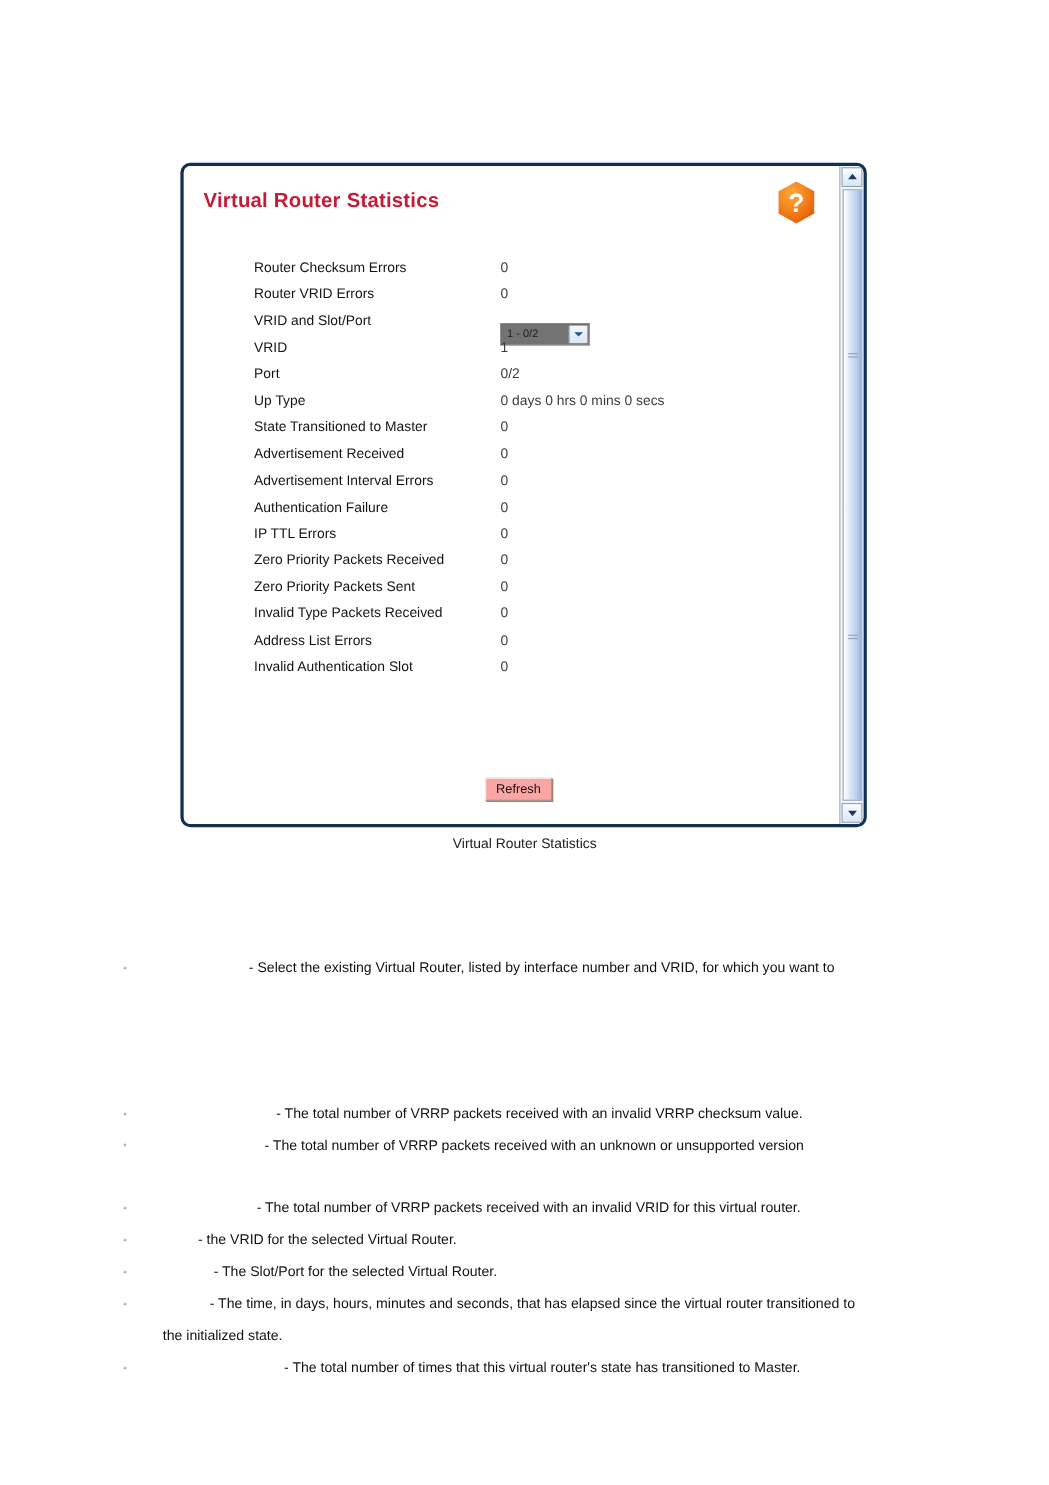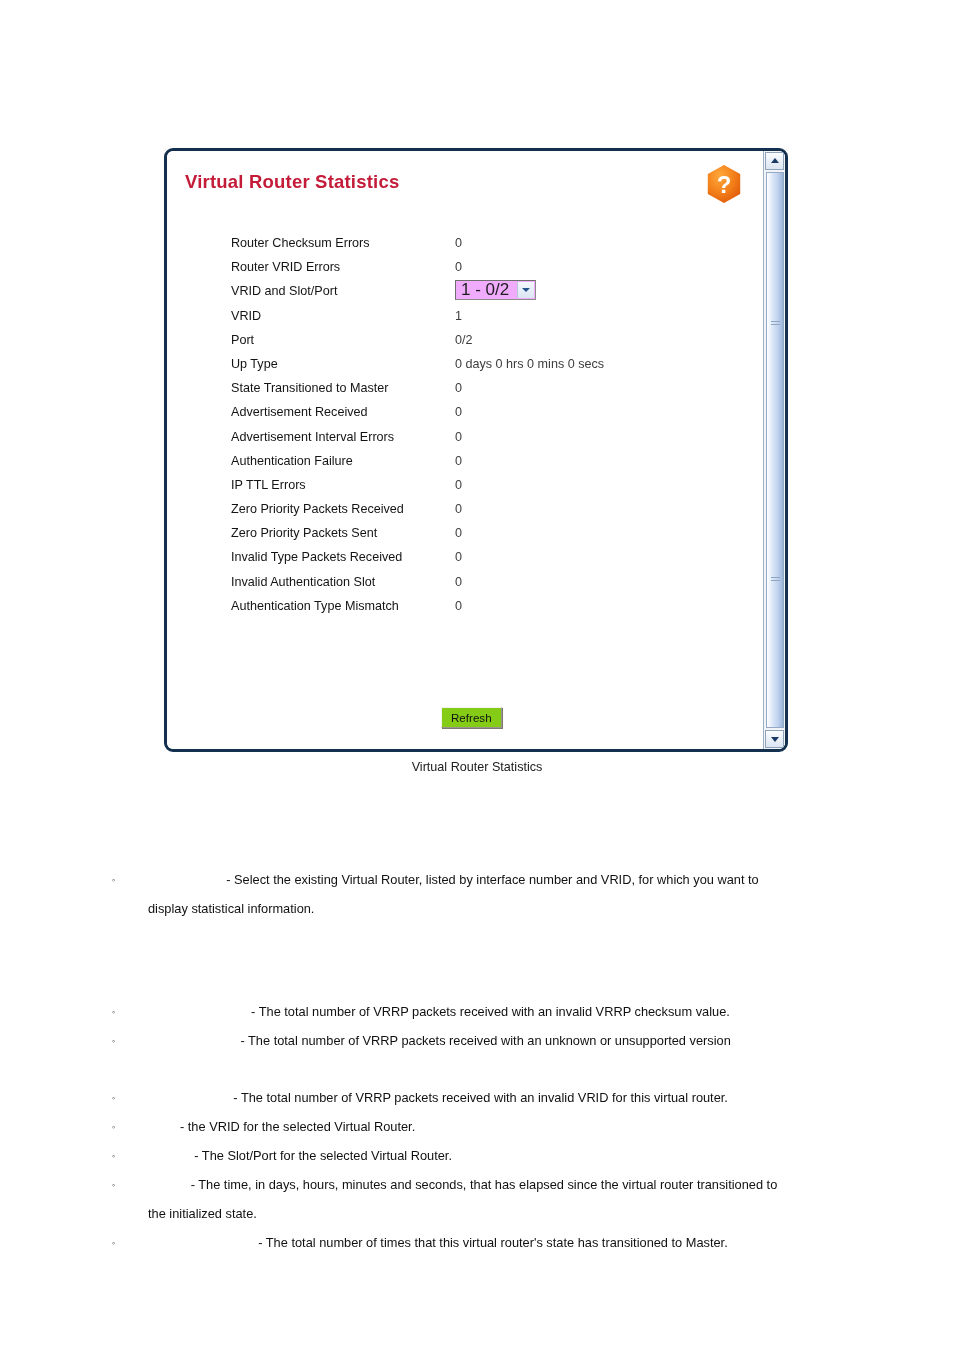--- a/index.html
+++ b/index.html
@@ -90,30 +90,30 @@
     font-weight: normal;
     color: #3d3d3d;
     vertical-align: top;
   }
 
   
   .vrid-select-row { height: 24.2px; }
   .sel-box {
     display: inline-block;
     position: relative;
-    top: 1px;
+    top: 15px;
     height: 18px;
     line-height: 18px;
     min-width: 54px;
     padding: 0 20px 0 5px;
     border: 1px solid #8d8d8d;
     border-top-color: #6f6f6f;
     border-left-color: #6f6f6f;
-    background: #f0abfc;
-    font-size: 17px;
+    background: #737373;
+    font-size: 10px;
     color: #1d1d1d;
     box-sizing: content-box;
     cursor: pointer;
     vertical-align: top;
   }
   .sel-arrow {
     position: absolute;
     right: 1px;
     top: 1px;
     width: 16px;
@@ -134,21 +134,21 @@
 
   
   #refresh-btn {
     position: absolute;
     left: 274px;
     top: 556px;
     padding: 3px 9px;
     font-family: "Liberation Sans", sans-serif;
     font-size: 11.6px;
     color: #111111;
-    background: #84cc16;
+    background: #fca5a5;
     border: 1px solid #9b968c;
     border-top-color: #f4f2ec;
     border-left-color: #f4f2ec;
     box-shadow: 1px 1px 0 #7e7a71;
     cursor: pointer;
     line-height: 13px;
   }
 
   
   #scrollbar {
@@ -273,22 +273,22 @@
           <div class="stat-row"><span class="stat-label">Port</span><span class="stat-value">0/2</span></div>
           <div class="stat-row"><span class="stat-label">Up Type</span><span class="stat-value">0 days 0 hrs 0 mins 0 secs</span></div>
           <div class="stat-row"><span class="stat-label">State Transitioned to Master</span><span class="stat-value">0</span></div>
           <div class="stat-row"><span class="stat-label">Advertisement Received</span><span class="stat-value">0</span></div>
           <div class="stat-row"><span class="stat-label">Advertisement Interval Errors</span><span class="stat-value">0</span></div>
           <div class="stat-row"><span class="stat-label">Authentication Failure</span><span class="stat-value">0</span></div>
           <div class="stat-row"><span class="stat-label">IP TTL Errors</span><span class="stat-value">0</span></div>
           <div class="stat-row"><span class="stat-label">Zero Priority Packets Received</span><span class="stat-value">0</span></div>
           <div class="stat-row"><span class="stat-label">Zero Priority Packets Sent</span><span class="stat-value">0</span></div>
           <div class="stat-row"><span class="stat-label">Invalid Type Packets Received</span><span class="stat-value">0</span></div>
+          <div class="stat-row"><span class="stat-label">Address List Errors</span><span class="stat-value">0</span></div>
           <div class="stat-row"><span class="stat-label">Invalid Authentication Slot</span><span class="stat-value">0</span></div>
-          <div class="stat-row"><span class="stat-label">Authentication Type Mismatch</span><span class="stat-value">0</span></div>
         </div>
 
       <button id="refresh-btn">Refresh</button>
     </div>
 
     <div id="scrollbar">
       <div class="sb-btn up"></div>
       <div id="sb-thumb">
         <div class="sb-grip" style="top:148px"></div>
         <div class="sb-grip" style="top:151px"></div>
@@ -300,21 +300,20 @@
 
   </div>
 </div>
 
 <div id="caption">Virtual Router Statistics</div>
 
 <div id="bullets">
     <div class="bullet" style="top: 866px;">
       <span class="marker">◦</span>
       <span class="btext">                      - Select the existing Virtual Router, listed by interface number and VRID, for which you want to</span>
-      <span class="cont">display statistical information.</span>
     </div>
     <div class="bullet" style="top: 998px;">
       <span class="marker">◦</span>
       <span class="btext">                             - The total number of VRRP packets received with an invalid VRRP checksum value.</span>
     </div>
     <div class="bullet" style="top: 1027px;">
       <span class="marker">◦</span>
       <span class="btext">                          - The total number of VRRP packets received with an unknown or unsupported version</span>
     </div>
     <div class="bullet" style="top: 1084px;">

